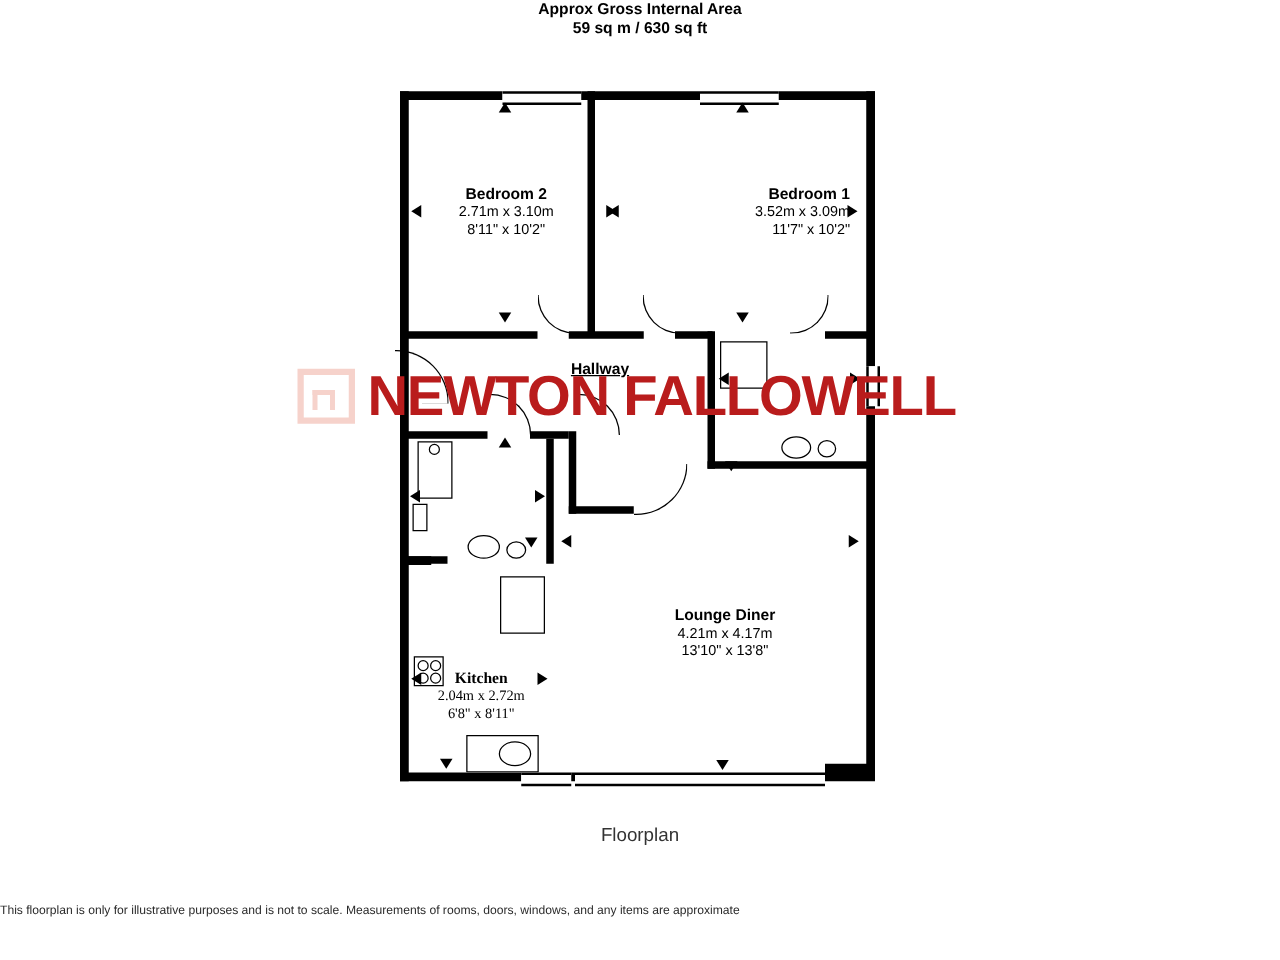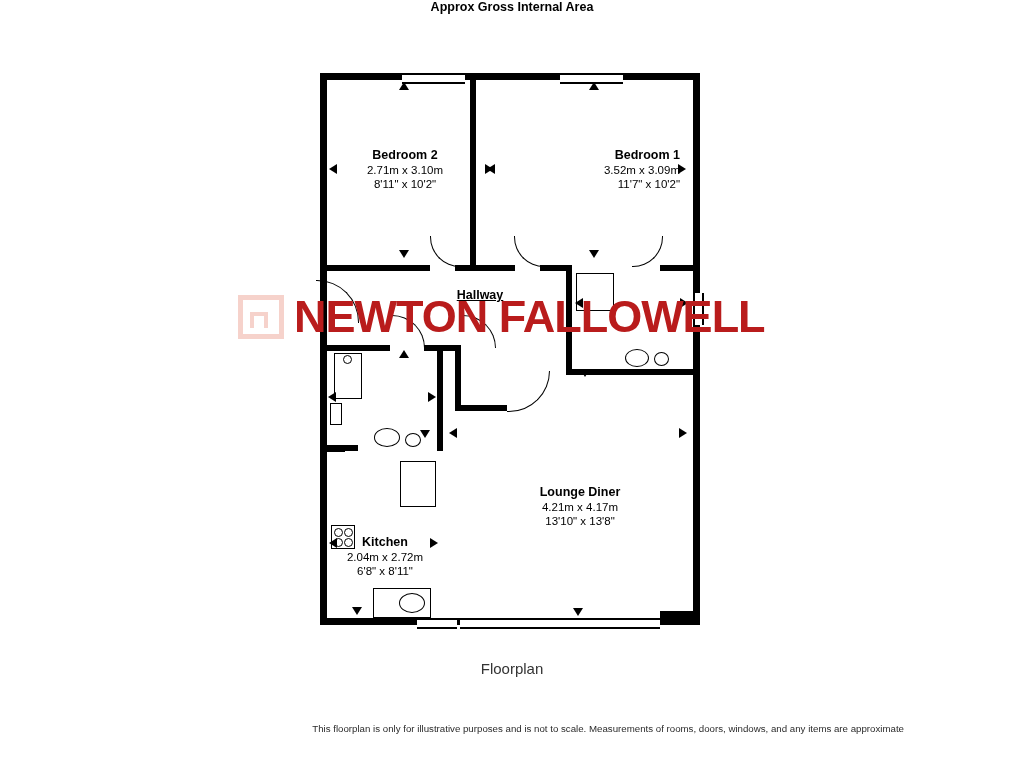--- a/index.html
+++ b/index.html
@@ -126,31 +126,32 @@
     width: 1024px;
     text-align: center;
     font-size: 15px;
     color: #333;
   }
   .disclaimer {
     position: absolute;
     left: 0;
     top: 722px;
     width: 904px;
-    text-align: right;
+    text-align: left;
     font-size: 9.7px;
     line-height: 13.5px;
     color: #2b2b2b;
   }
 </style>
 </head>
 <body>
 
 <div class="header" style="top:0px;">
   <div>Approx Gross Internal Area</div>
+  <div>59 sq m / 630 sq ft</div>
 </div>
 
 <div class="plan">
 
   <div class="wall" style="left:320px; top:73px; width:82px; height:7px;"></div>
   <div class="win" style="left:402px; top:73px; width:63px; height:7px;"></div>
   <div class="wall" style="left:465px; top:73px; width:95px; height:7px;"></div>
   <div class="win" style="left:560px; top:73px; width:63px; height:7px;"></div>
   <div class="wall" style="left:623px; top:73px; width:77px; height:7px;"></div>
 
@@ -264,21 +265,21 @@
   </div>
 
 
 
   <div class="roomlabel" style="left:495px; top:485px; width:170px;">
     <div class="nm">Lounge Diner</div>
     <div>4.21m x 4.17m</div>
     <div>13'10" x 13'8"</div>
   </div>
 
-  <div class="roomlabel" style="left:322px; top:535px; width:126px;">
+  <div class="roomlabel" style="left:322px; top:535px; width:126px;font-family:Liberation Serif, serif;">
     <div class="nm">Kitchen</div>
     <div>2.04m x 2.72m</div>
     <div>6'8" x 8'11"</div>
   </div>
 </div>
 
 <div class="watermark">
   <div class="wm-box"></div>
   <span>NEWTON FALLOWELL</span>
 </div>

